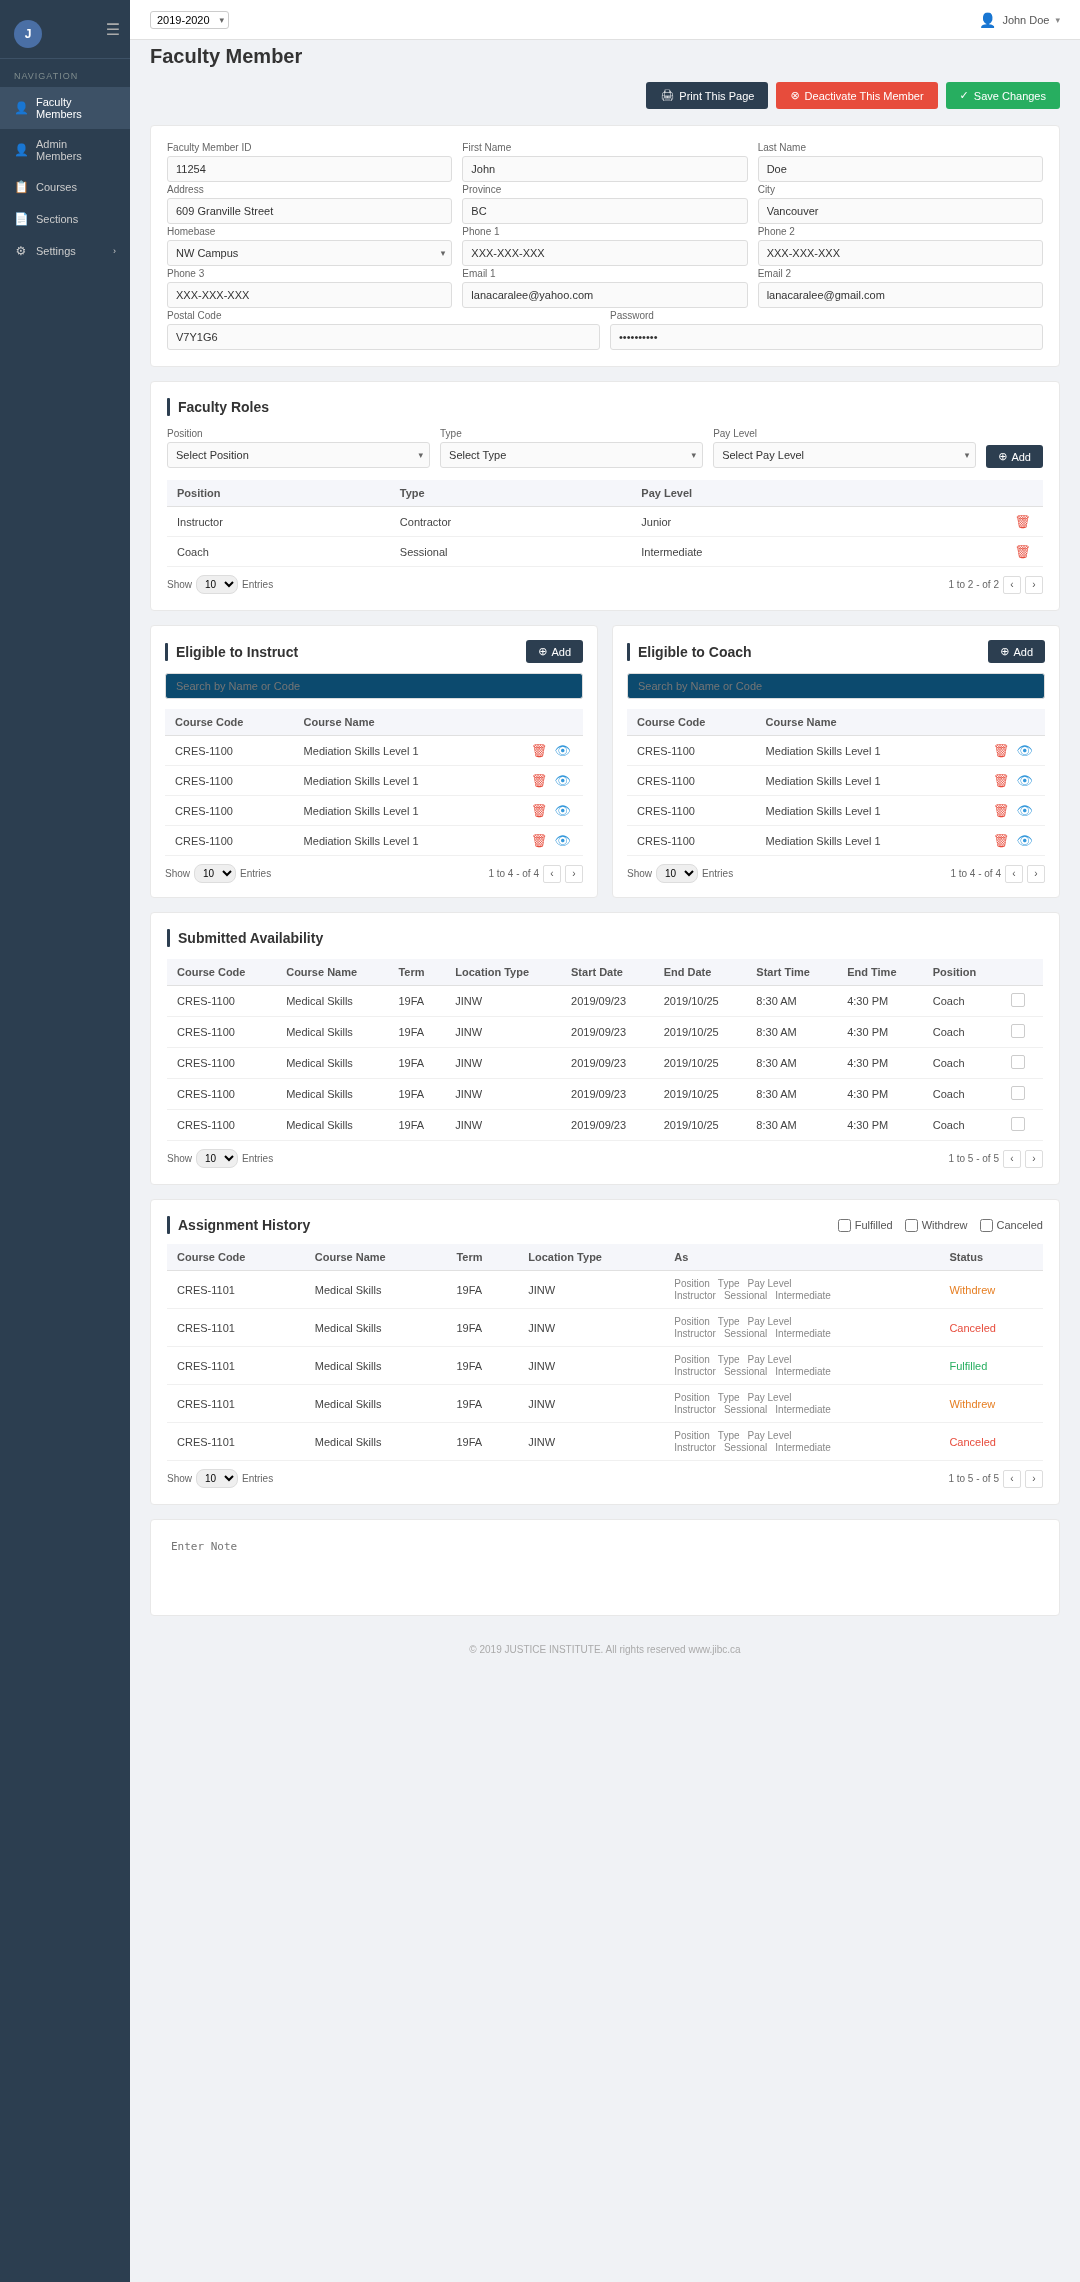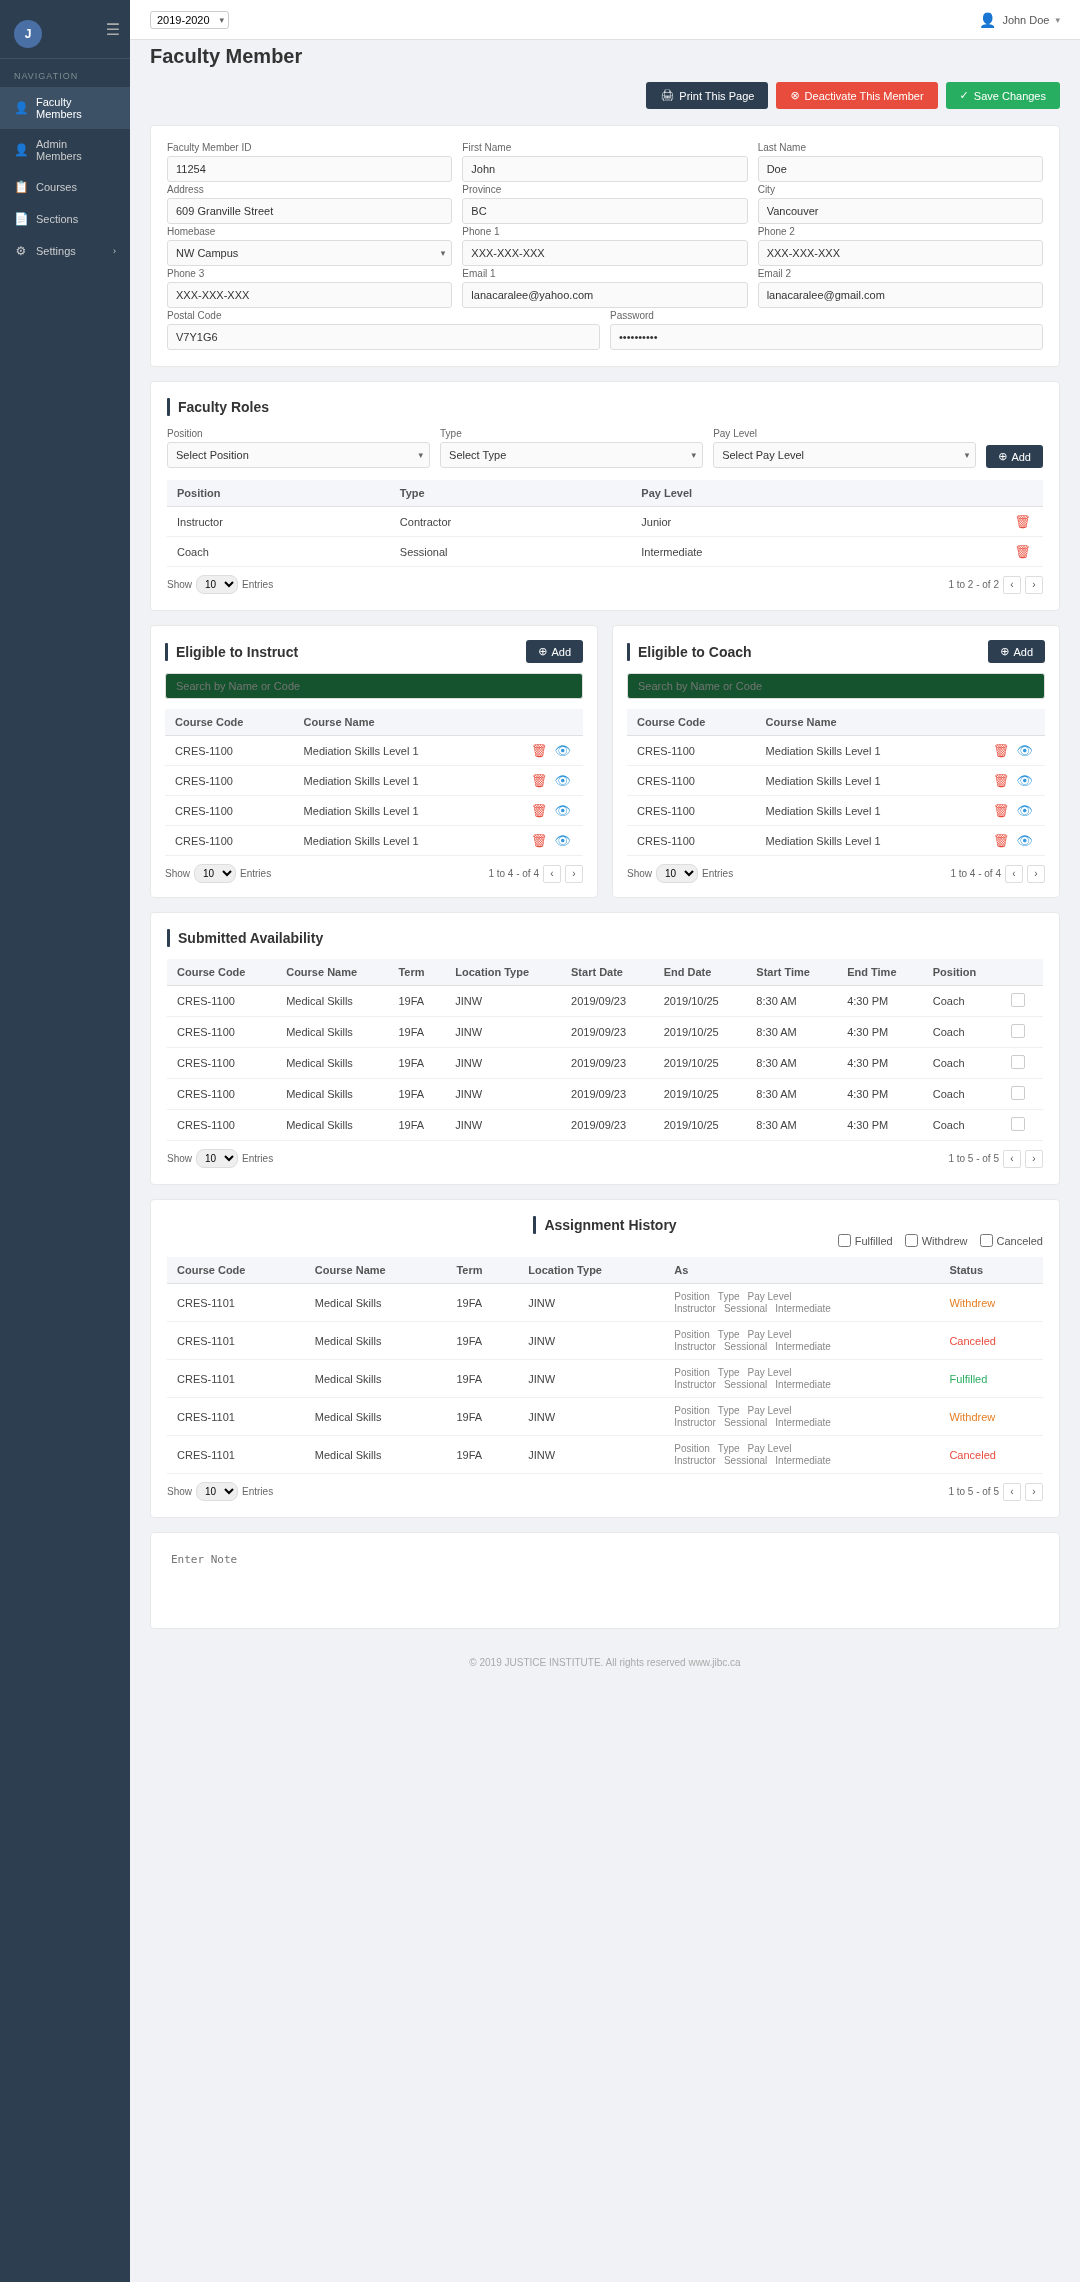--- a/index.html
+++ b/index.html
@@ -110,27 +110,27 @@
     .pagination { display: flex; align-items: center; gap: 4px; }
     .page-btn { border: 1px solid #ddd; background: white; border-radius: 2px; width: 18px; height: 18px; cursor: pointer; display: flex; align-items: center; justify-content: center; font-size: 10px; color: #555; }
 
     
     .two-col-grid { display: grid; grid-template-columns: 1fr 1fr; gap: 14px; margin-bottom: 14px; }
 
     .eligible-card { background: white; border-radius: 4px; padding: 14px; border: 1px solid #e8e8e8; }
     .eligible-header { display: flex; justify-content: space-between; margin-bottom: 10px; }
     .search-input {
       width: 100%; border: 1px solid #ddd; border-radius: 3px; padding: 6px 10px; font-size: 11px;
-      color: #aaa; margin-bottom: 10px; background: #14532d;
+      color: #aaa; margin-bottom: 10px; background: #0c4a6e;
     }
 
     
     .ah-filters { display: flex; gap: 12px; font-size: 11px; color: #555; margin-left: auto; align-items: center; }
     .ah-filters label { display: flex; align-items: center; gap: 4px; cursor: pointer; }
-    .ah-header-row { display: flex; align-items: center; margin-bottom: 10px; flex-direction: column; }
+    .ah-header-row { display: flex; align-items: center; margin-bottom: 10px; }
     .ah-header-row .section-header { margin-bottom: 0; }
 
     
     .notes-textarea {
       width: 100%; border: none; resize: none; font-size: 11px; color: #aaa; padding: 4px;
       min-height: 60px; outline: none; background: white;
     }
 
     
     .footer { text-align: center; padding: 14px; font-size: 10px; color: #aaa; margin-top: 10px; }

